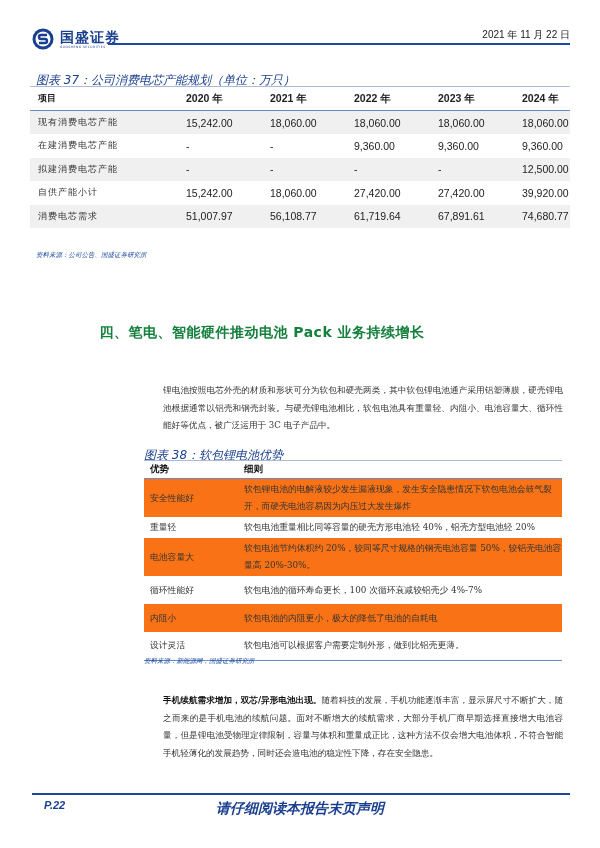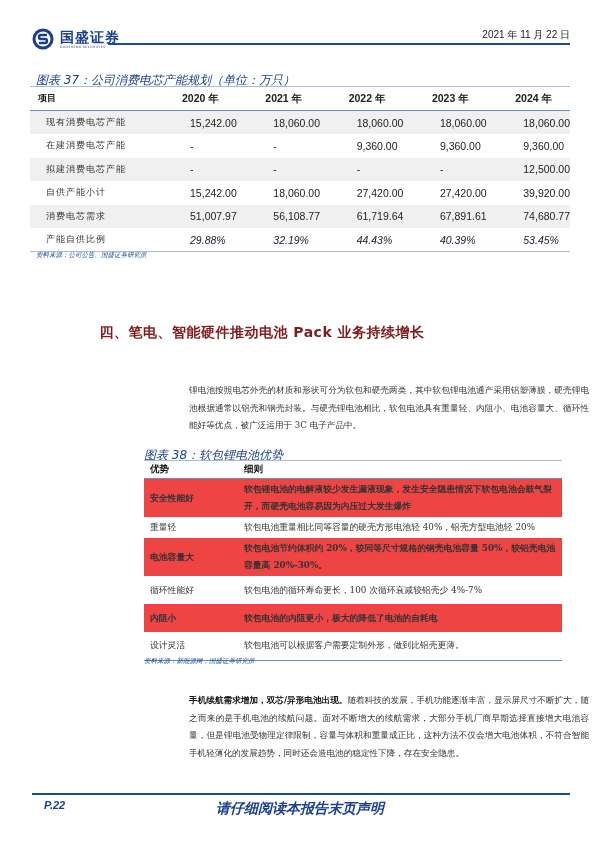--- a/index.html
+++ b/index.html
@@ -17,41 +17,41 @@
   .header-date { position: absolute; right: 30px; top: 28px; font-size: 10px; color: #222; font-family: "Liberation Sans", sans-serif; }
   .header-rule { position: absolute; left: 108px; right: 30px; top: 43px; height: 2px; background: #1a4a9c; }
 
   .caption { font-size: 12px; font-style: italic; color: #1a3f8f; }
   .source { font-size: 6.5px; font-style: italic; color: #1a4a9c; }
 
   .t1-caption { position: absolute; left: 36px; top: 72px; }
   table.t1 { position: absolute; left: 30px; top: 86px; width: 540px; border-collapse: collapse; font-size: 9.5px; }
   table.t1 th { text-align: left; font-weight: bold; height: 24px; padding-left: 8px; font-family: "Liberation Sans", sans-serif; font-size: 10.5px; border-bottom: 1.5px solid #6b8cc8; border-top: 1px solid #aabbd8; margin-top: 28px; }
   table.t1 th:first-child { font-size: 9px; font-family: "DejaVu Sans", sans-serif; }
-  table.t1 td { height: 23.5px; padding-left: 16px; font-family: "Liberation Sans", sans-serif; font-size: 10.5px; color: #222; }
+  table.t1 td { height: 23.5px; padding-left: 8px; font-family: "Liberation Sans", sans-serif; font-size: 10.5px; color: #222; }
   table.t1 td:first-child { font-family: "DejaVu Serif", serif; font-size: 9px; color: #333; letter-spacing: 1px; }
   table.t1 tr.shade td { background: #f0f0f0; }
   table.t1 tr.last td { border-bottom: 1.5px solid #aabbd8; }
   table.t1 td.italic { font-style: italic; }
   .t1-source { position: absolute; left: 36px; top: 251px; }
 
-  .section-title { position: absolute; left: 0; width: 524px; top: 324px; text-align: center; font-size: 14px; font-weight: bold; color: #7f1d1d; letter-spacing: 0.5px; }
+  .section-title { position: absolute; left: 0; width: 524px; top: 324px; text-align: center; font-size: 14px; font-weight: bold; color: #15803d; letter-spacing: 0.5px; }
 
-  .para { position: absolute; left: 163px; width: 400px; font-family: "DejaVu Serif", serif; font-size: 8.6px; line-height: 17.5px; color: #333; text-align: justify; margin-left: 26px; }
+  .para { position: absolute; left: 163px; width: 400px; font-family: "DejaVu Serif", serif; font-size: 8.6px; line-height: 17.5px; color: #333; text-align: justify; }
   .p1 { top: 382px; text-indent: 0; }
   .p2 { top: 692px; }
   .p2 b { font-weight: bold; color: #111; }
 
   .t2-caption { position: absolute; left: 144px; top: 447px; text-decoration: underline; }
   table.t2 { position: absolute; left: 144px; top: 460px; width: 418px; border-collapse: collapse; font-size: 8.8px; }
   table.t2 th { text-align: left; height: 18px; font-weight: bold; font-size: 9.5px; color: #111; border-top: 1px solid #aabbd8; border-bottom: 1.5px solid #6b8cc8; font-family: "DejaVu Serif", serif; }
   table.t2 th:first-child { padding-left: 6px; width: 100px; }
   table.t2 td { font-family: "DejaVu Serif", serif; color: #333; line-height: 17px; padding: 2px 0; vertical-align: middle; }
   table.t2 td:first-child { padding-left: 6px; }
-  table.t2 tr.shade td { background: #ef4444; font-weight: bold; }
+  table.t2 tr.shade td { background: #f97316; }
   table.t2 tr.last td { border-bottom: 1.5px solid #6b8cc8; }
   .t2-source { position: absolute; left: 144px; top: 657px; }
 
   .footer-rule { position: absolute; left: 32px; right: 30px; top: 793px; height: 2px; background: #1a4a9c; }
   .footer-page { position: absolute; left: 44px; top: 799px; font-size: 11px; font-weight: bold; font-style: italic; color: #1a3f8f; font-family: "Liberation Sans", sans-serif; }
   .footer-note { position: absolute; left: 0; width: 600px; text-align: center; top: 800px; font-size: 14px; font-style: italic; font-weight: bold; color: #1a3f8f; }
 </style>
 </head>
 <body>
 
@@ -117,28 +117,20 @@
       <td>39,920.00</td>
     </tr>
     <tr class="shade">
       <td>消费电芯需求</td>
       <td>51,007.97</td>
       <td>56,108.77</td>
       <td>61,719.64</td>
       <td>67,891.61</td>
       <td>74,680.77</td>
     </tr>
-    <tr class="last">
-      <td>产能自供比例</td>
-      <td class="italic">29.88%</td>
-      <td class="italic">32.19%</td>
-      <td class="italic">44.43%</td>
-      <td class="italic">40.39%</td>
-      <td class="italic">53.45%</td>
-    </tr>
   </tbody>
 </table>
 <div class="source t1-source">资料来源：公司公告、国盛证券研究所</div>
 
 <div class="section-title">四、笔电、智能硬件推动电池 Pack 业务持续增长</div>
 
 <div class="para p1">锂电池按照电芯外壳的材质和形状可分为软包和硬壳两类，其中软包锂电池通产采用铝塑薄膜，硬壳锂电池根据通常以铝壳和钢壳封装。与硬壳锂电池相比，软包电池具有重量轻、内阻小、电池容量大、循环性能好等优点，被广泛运用于 3C 电子产品中。</div>
 
 <div class="caption t2-caption">图表 38：软包锂电池优势</div>
 <table class="t2">

